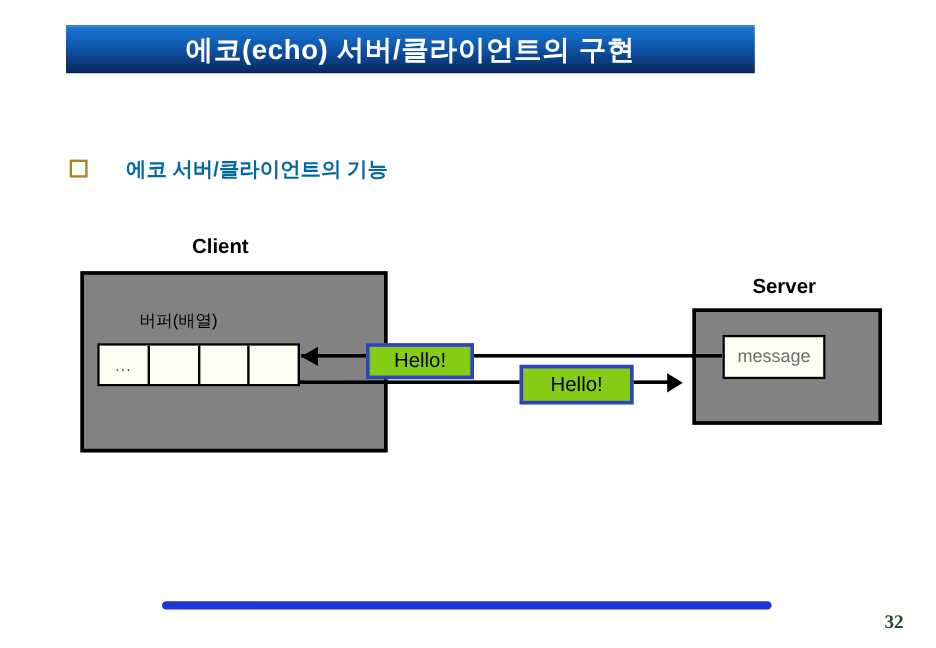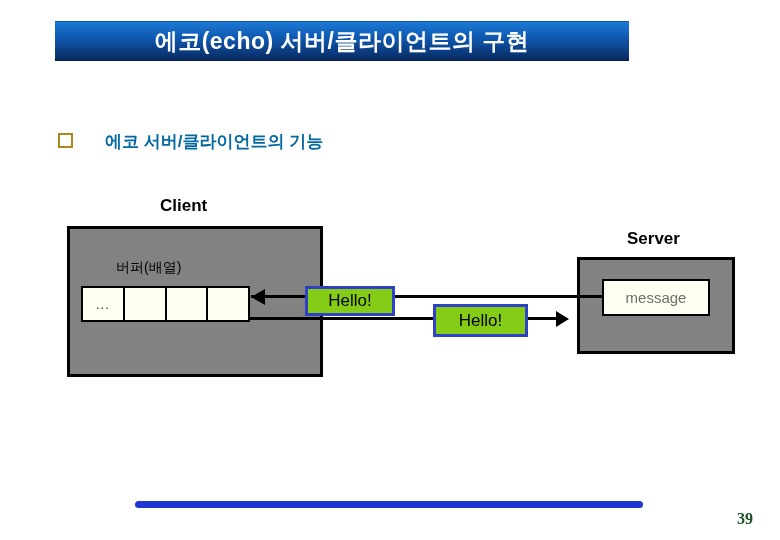--- a/index.html
+++ b/index.html
@@ -77,21 +77,21 @@
   .hello{
     background:#84cc16;border:3px solid #2f41c4;
     display:flex;align-items:center;justify-content:center;
     font-size:17px;color:#000000;z-index:3;
   }
   .hello-req{left:305px;top:286px;width:90px;height:30px;}
   .hello-res{left:433px;top:304px;width:95px;height:33px;}
 
   
   .message-box{
-    left:602px;top:279px;width:108px;height:37px;
+    left:602px;top:279px;width:86px;height:37px;
     background:#fffff2;border:2px solid #000000;
     display:flex;align-items:center;justify-content:center;
     font-size:15px;color:#6e6e6e;z-index:3;
   }
 
   
   .accent-bar{
     left:135px;top:501px;width:508px;height:7px;
     background:#1e36d2;border-radius:4px;
   }
@@ -133,13 +133,13 @@
   <span>Hello!</span>
 </div>
 
 <div class="abs client-label">Server</div>
 <div class="abs client-box"></div>
 <div class="abs message-box">
   <span>message</span>
 </div>
 
 <div class="abs accent-bar"></div>
-<div class="abs page-number">39</div>
+<div class="abs page-number">32</div>
 
 </body></html>

